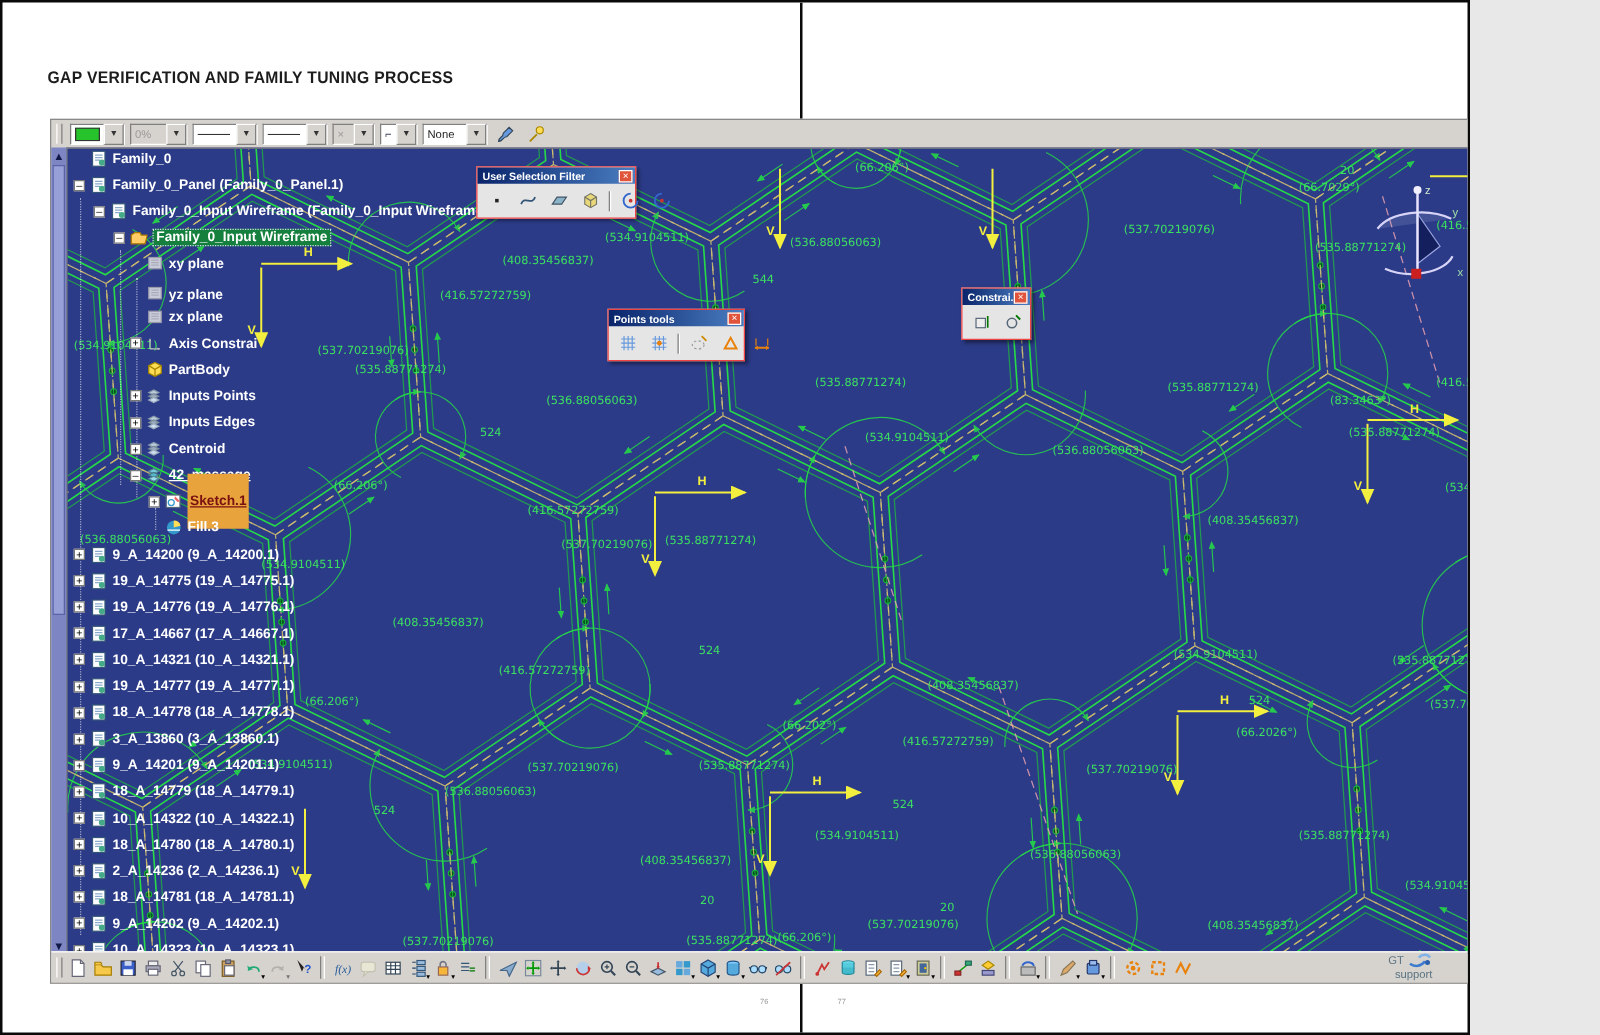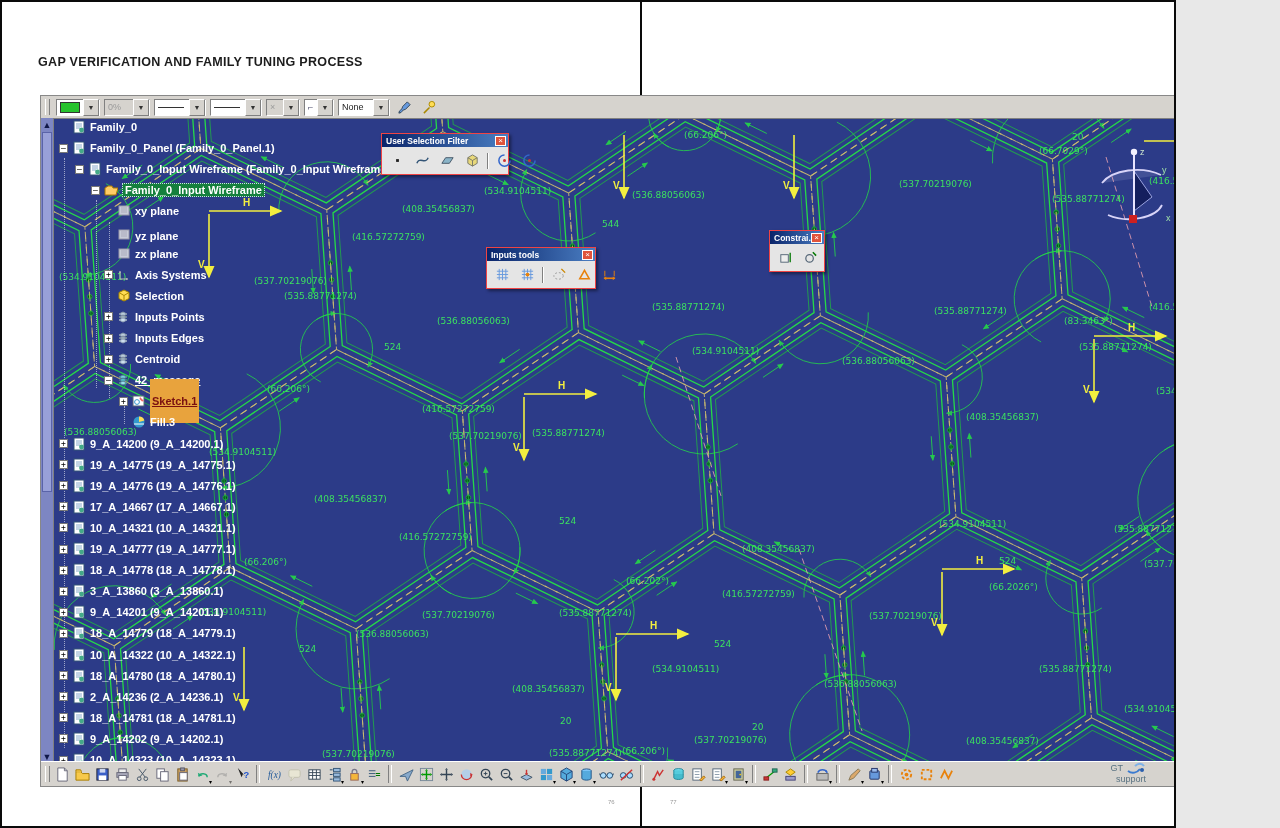--- a/index.html
+++ b/index.html
@@ -740,29 +740,29 @@
               <path d="M4 4h6M4 6h6M4 8h6" stroke="#aab"></path>
             </svg></span>
           <span class="lbl">zx plane</span>
         </div>
         <div class="trow" style="top: 147.7px; left: 51px;">
           <span class="exp">+</span>
           <span class="tic"><svg viewBox="0 0 14 14" width="14" height="14">
               <path d="M3 11V3M3 11h8" stroke="#bbb" fill="none"></path>
               <path d="M3 3L2 5h2zM11 11l-2-1v2z" fill="#bbb"></path>
             </svg></span>
-          <span class="lbl">Axis Systems</span>
+          <span class="lbl">Axis Constrai</span>
         </div>
         <div class="trow" style="top: 168.8px; left: 51px;">
           <span style="width: 9px;"></span>
           <span class="tic"><svg viewBox="0 0 14 14" width="14" height="14">
               <path d="M7 1l5 2.5v6L7 12 2 9.5v-6z" fill="#fd5" stroke="#a80"></path>
               <path d="M7 6.5V12M7 6.5L2 3.5M7 6.5l5-3" stroke="#a80" fill="none"></path>
             </svg></span>
-          <span class="lbl">Selection</span>
+          <span class="lbl">PartBody</span>
         </div>
         <div class="trow" style="top: 189.9px; left: 51px;">
           <span class="exp">+</span>
           <span class="tic"><svg viewBox="0 0 14 14" width="14" height="14">
               <path d="M2 4l4-2 4 2-4 2z" fill="#bcd" stroke="#89a"></path>
               <path d="M2 7l4-2 4 2-4 2z" fill="#9ab" stroke="#789"></path>
               <path d="M2 10l4-2 4 2-4 2z" fill="#cde" stroke="#9ab"></path>
             </svg></span>
           <span class="lbl">Inputs Points</span>
         </div>
@@ -1421,21 +1421,21 @@
             <svg viewBox="0 0 16 16" width="15" height="15">
               <path d="M8 2a6 6 0 106 6" fill="none" stroke="#36c" stroke-width="1.6"></path>
               <circle cx="8" cy="8" r="1.6" fill="#c33"></circle>
             </svg>
           </span>
         </div>
     </div>
 
     <div class="ftb" id="ftb-skt" style="left:445px;top:151px;width:110px;">
       <div class="tbar">
-        <span class="ttl">Inputs tools</span>
+        <span class="ttl">Points tools</span>
         <span class="xbtn">×</span>
       </div>
       <div class="body" id="skt-body">
           <span class="icbtn">
             <svg viewBox="0 0 16 16" width="15" height="15">
               <path d="M2 4.5h12M2 8h12M2 11.5h12M4.5 2v12M8 2v12M11.5 2v12" stroke="#69d" fill="none"></path>
             </svg>
           </span>
           <span class="icbtn">
             <svg viewBox="0 0 16 16" width="15" height="15">

